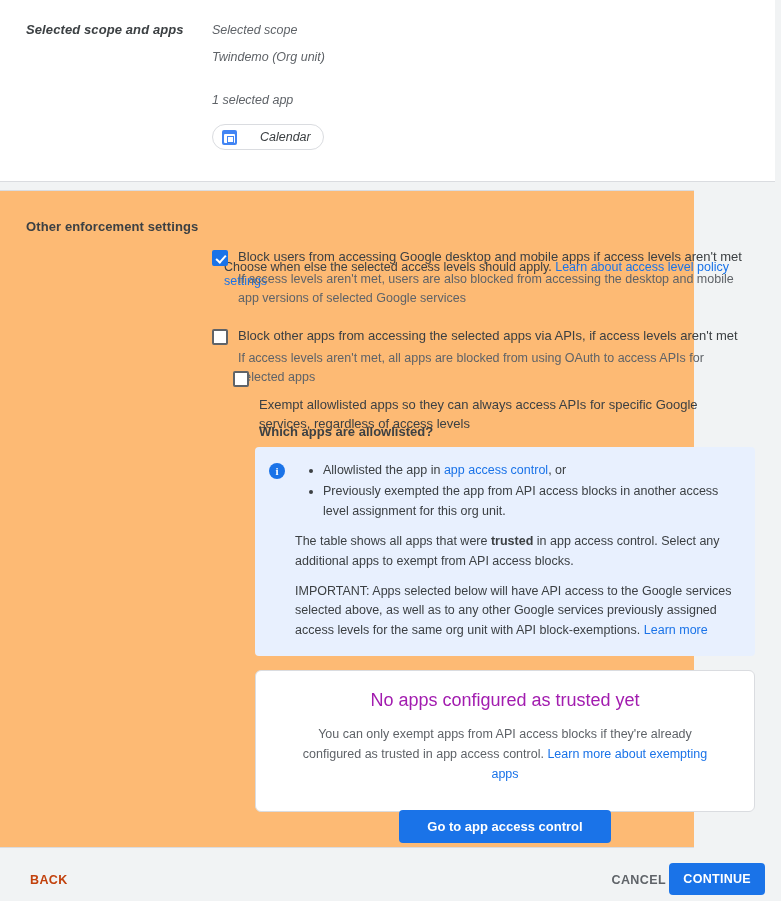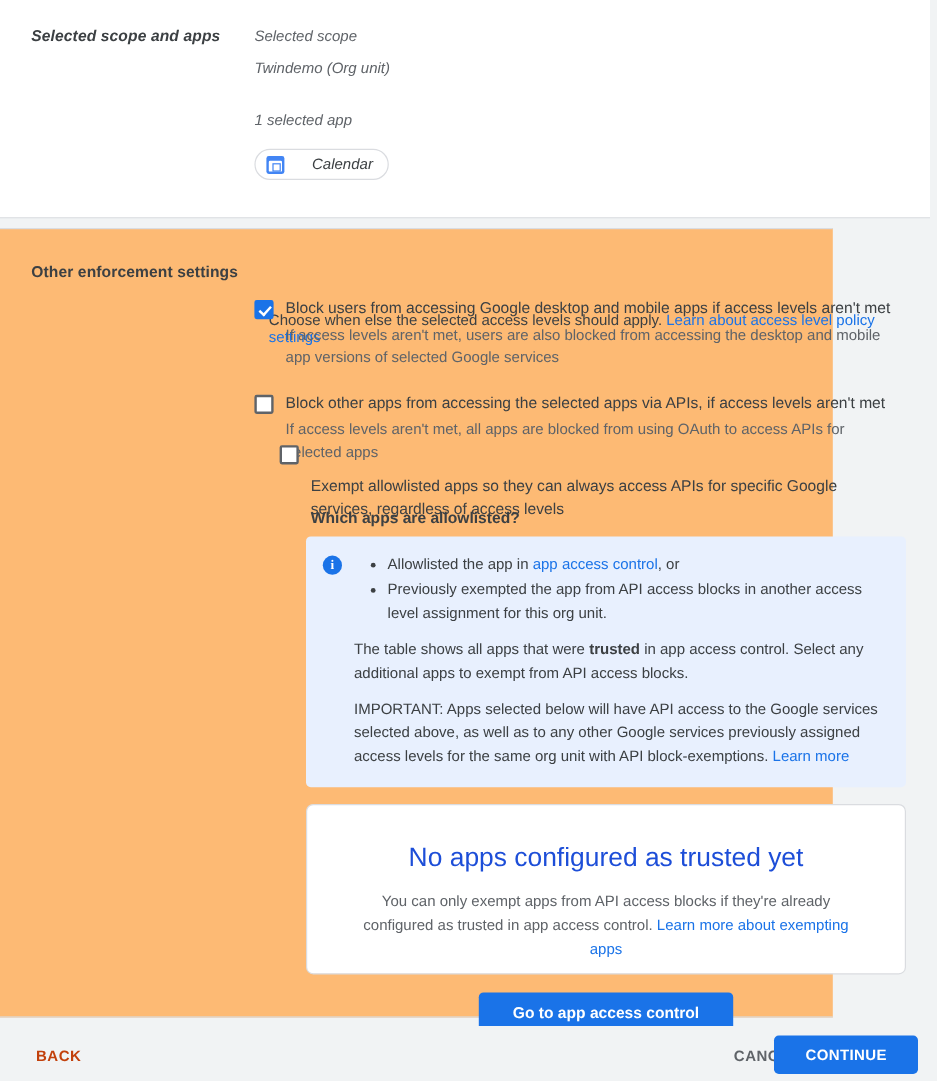--- a/index.html
+++ b/index.html
@@ -199,24 +199,24 @@
     top: 670px; left: 255px;
     width: 500px;
     height: 142px;
     border: 1px solid #dadce0;
     border-radius: 6px;
     background: #fff;
     text-align: center;
     padding-top: 19px;
   }
   .noapps h3 {
-    margin: 12px;
-    font-size: 22px;
+    margin: 0;
+    font-size: 18px;
     font-weight: normal;
-    color: #1d4ed8;
+    color: #a21caf;
   }
   .noapps p {
     margin: 13px 38px 0 38px;
     font-size: 12.5px;
     color: #5f6368;
     line-height: 1.6;
   }
   .btn-primary {
     display: inline-block;
     margin-top: 26px;
@@ -267,21 +267,21 @@
   .btn-continue {
     position: absolute;
     right: 16px; top: 8px;
     background: #1a73e8;
     color: #fff;
     border: none;
     border-radius: 4px;
     font-size: 12.5px;
     font-weight: bold;
     letter-spacing: 0.3px;
-    padding: 9px 26px;
+    padding: 9px 14px;
     cursor: pointer;
     font-family: "Liberation Sans", sans-serif;
   }
 </style>
 </head>
 <body>
 
 <div class="page">
 
   <section class="section-scope">

